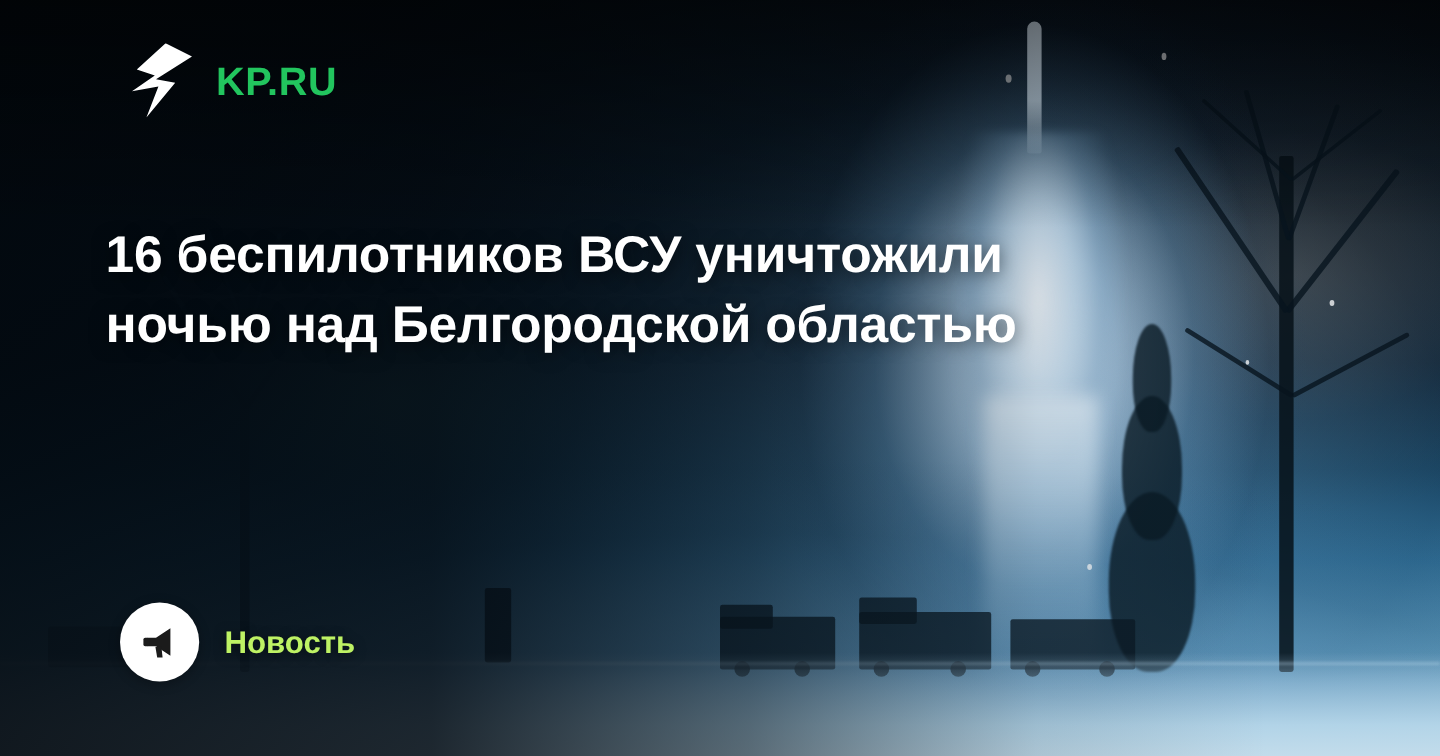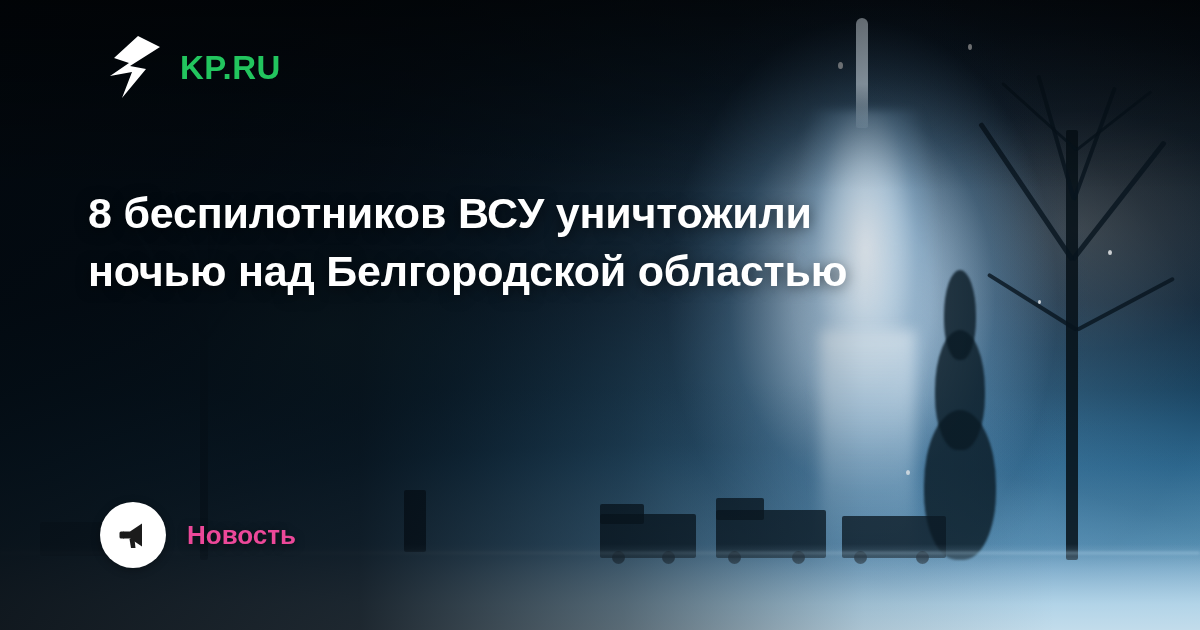--- a/index.html
+++ b/index.html
@@ -182,21 +182,21 @@
   .badge-circle {
     width: 66px; height: 66px;
     border-radius: 50%;
     background: #ffffff;
     display: flex;
     align-items: center;
     justify-content: center;
     box-shadow: 0 2px 10px rgba(0,0,0,0.3);
   }
   .badge-label {
-    color: #ec4899;
+    color: #bef264;
     font-size: 26px;
     font-weight: bold;
     text-shadow: 0 2px 10px rgba(0,0,0,0.5);
   }
   .snowflake {
     position: absolute;
     background: rgba(255,255,255,0.75);
     border-radius: 50%;
     filter: blur(0.4px);
   }
@@ -269,21 +269,21 @@
 
   <div class="content">
 
     <div class="brand">
       <svg class="brand-mark" viewBox="0 0 56 62" aria-hidden="true">
         <path d="M30 0 L6 22 L21 27 L2 40 L24 36 L14 62 L38 33 L22 30 L52 11 Z" fill="#ffffff"></path>
       </svg>
       <div class="brand-name">KP.RU</div>
     </div>
 
-    <div class="headline">8 беспилотников ВСУ уничтожили ночью над Белгородской областью</div>
+    <div class="headline">16 беспилотников ВСУ уничтожили ночью над Белгородской областью</div>
 
     <div class="badge-row">
       <div class="badge-circle">
         <svg width="34" height="34" viewBox="0 0 34 34" aria-hidden="true">
           <path d="M7 13.5 L14 13.5 L26 5.5 L26 28.5 L14 20.5 L7 20.5 Z" fill="#1b1b1b"></path>
           <path d="M13.5 21 L18.5 21 L19.5 30 L15 30 Z" fill="#1b1b1b"></path>
           <rect x="3.5" y="13.5" width="5" height="7" rx="1.5" fill="#1b1b1b"></rect>
         </svg>
       </div>
       <div class="badge-label">Новость</div>

